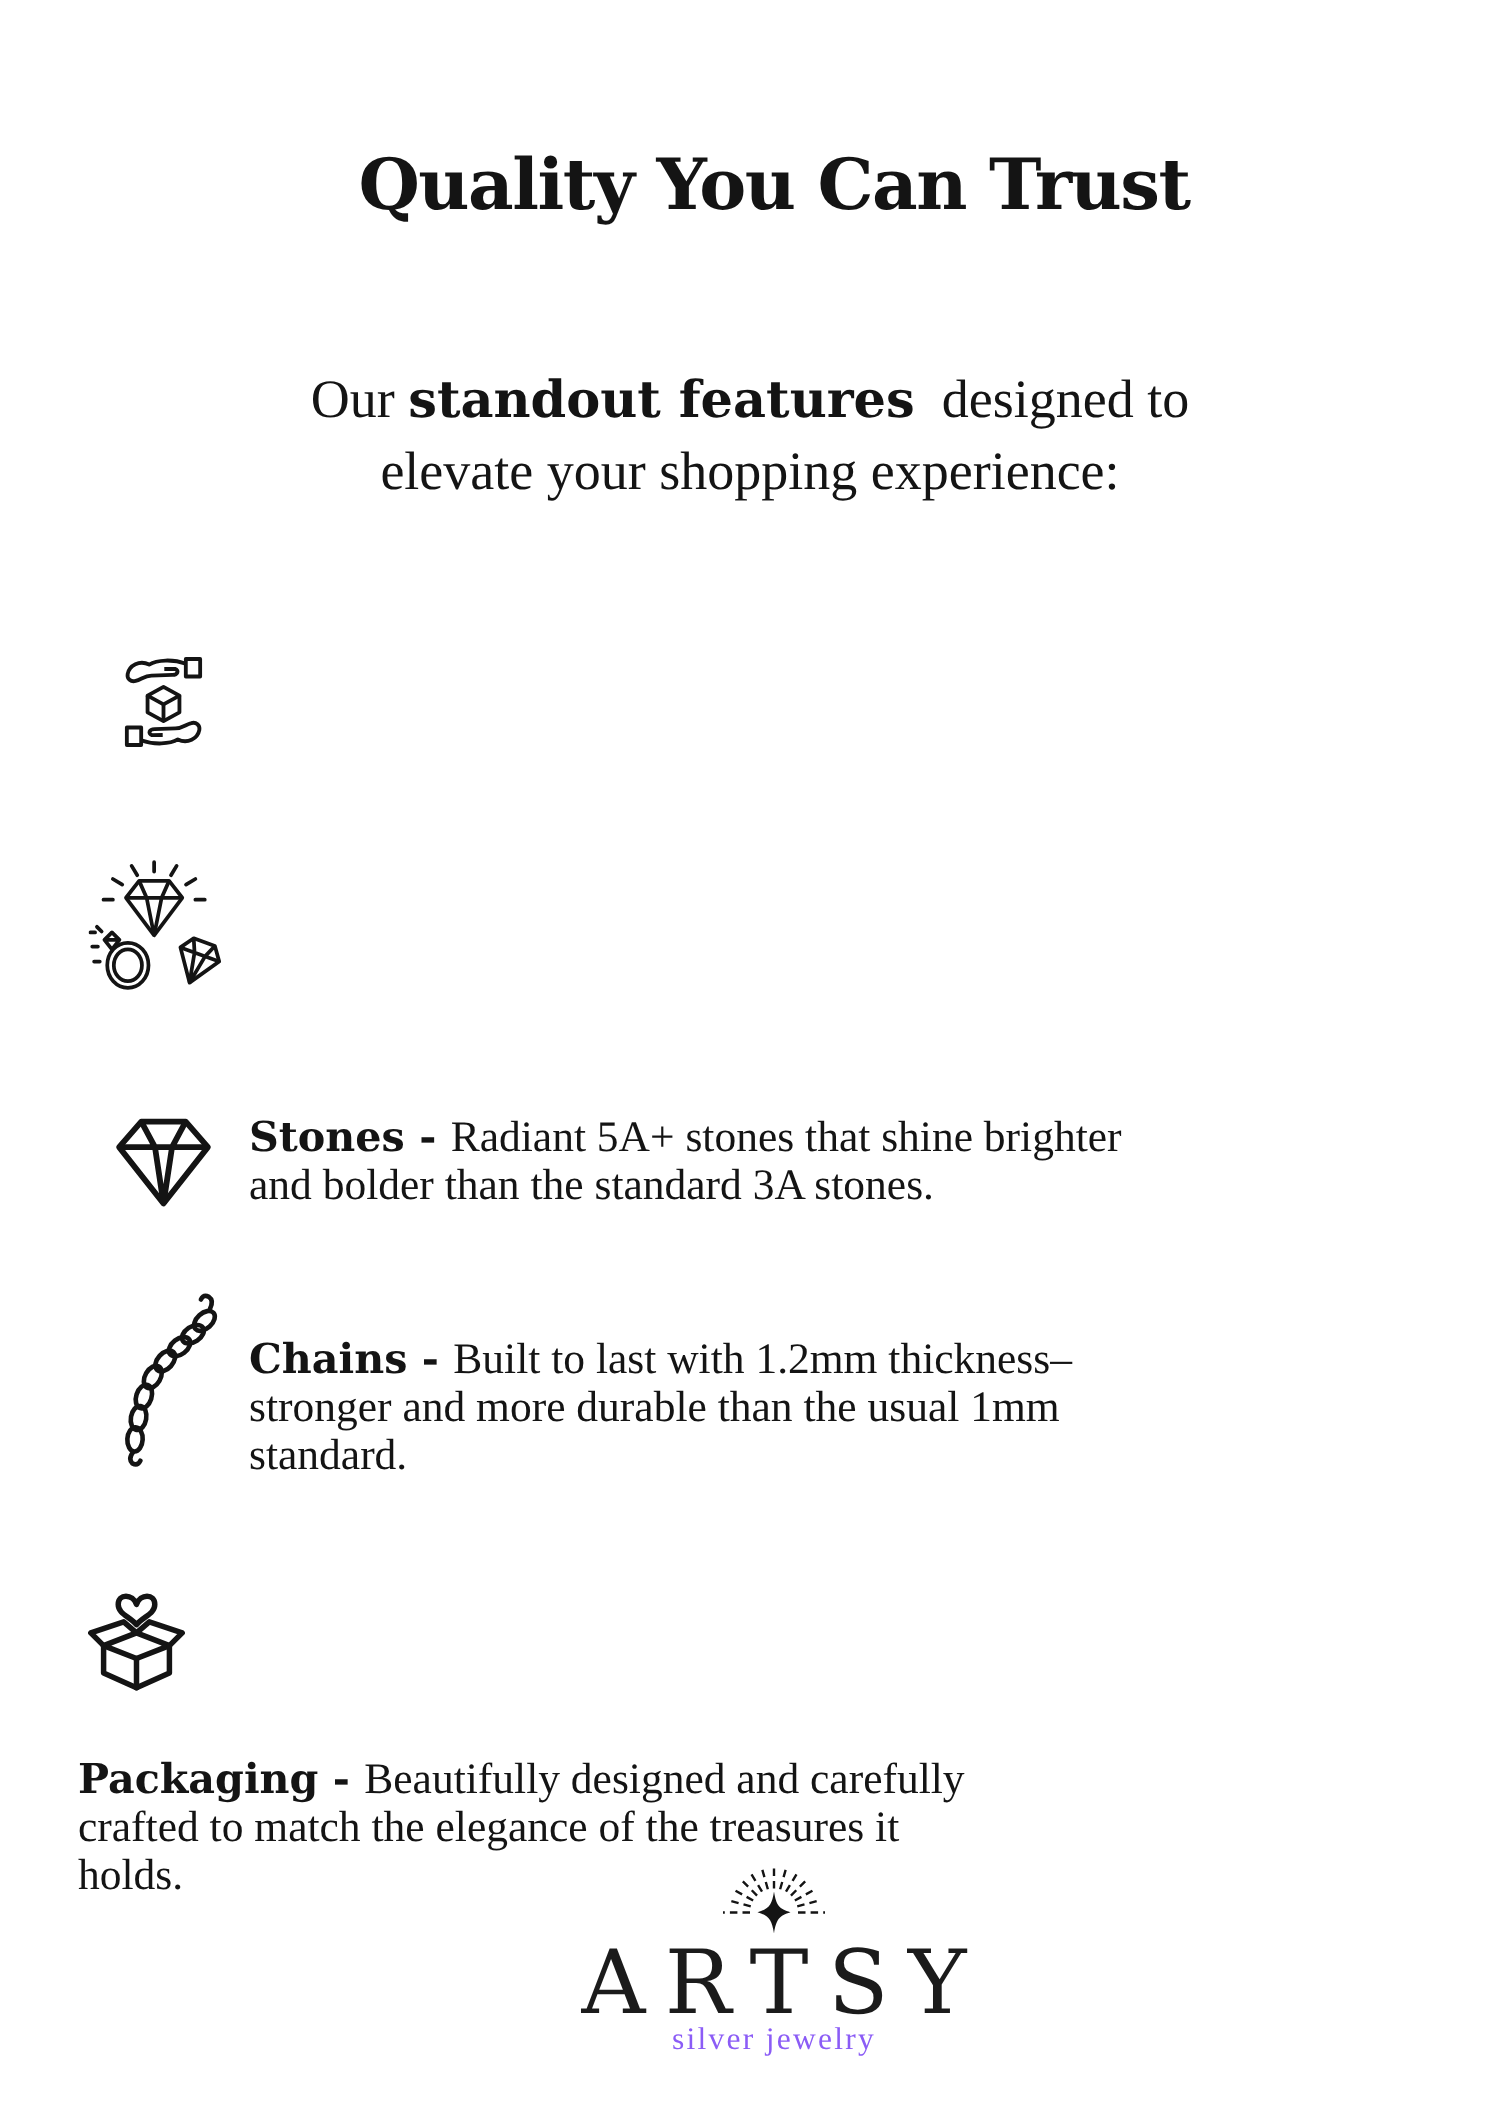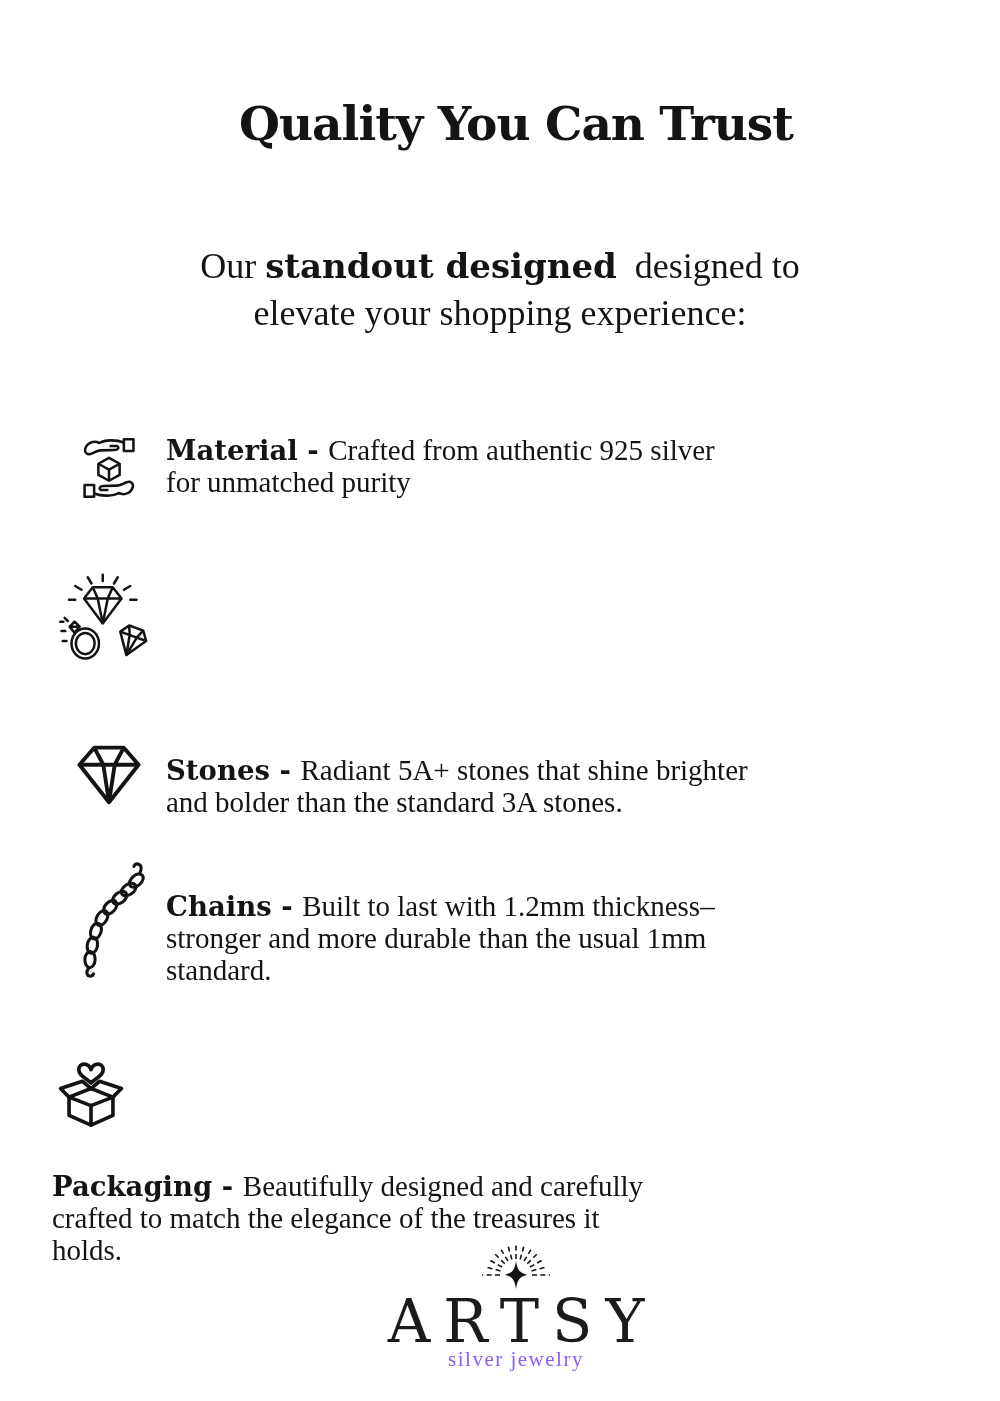--- a/index.html
+++ b/index.html
@@ -73,21 +73,21 @@
     font-size: 27.5px;
   }
   .desc { white-space: pre-wrap; }
 
   .row-material  { top: 428px; }
   .row-material  .feature-text { margin-top: 6px; }
   .row-material  .icon-box svg { margin-top: 6px; }
   .row-plating   { top: 566px; }
   .row-plating   .feature-text { margin-top: 10px; }
   .row-stones    { top: 734px; }
-  .row-stones    .feature-text { margin-top: 20px; }
+  .row-stones    .feature-text { margin-top: 8px; }
   .row-stones    .icon-box svg { margin-top: 8px; }
   .row-chains    { top: 858px; }
   .row-chains    .feature-text { margin-top: 32px; }
   .row-packaging { top: 1046px; flex-direction: column; }
   .row-packaging .feature-text { margin-top: 10px; }
   .row-packaging .icon-box svg { margin-top: 6px; }
 
   .logo {
     position: absolute;
     top: 1232px;
@@ -114,37 +114,35 @@
     text-align: center;
   }
 </style>
 </head>
 <body>
 
 <div class="page">
 
   <h1 class="title">Quality You Can Trust</h1>
 
-  <p class="subtitle"><span>Our </span><strong>standout designed</strong><span>  designed to
+  <p class="subtitle"><span>Our </span><strong>standout features</strong><span>  designed to
 elevate your shopping experience:</span></p>
 
   <div class="feature row-material">
     <div class="icon-box">
       <svg width="68" height="68" viewBox="0 0 64 64" stroke-width="2.4">
         <rect x="46" y="5" width="9" height="11"></rect>
         <path d="M46 8 C38 5 28 5.5 23 8.5 C17 5.5 10.5 9 9.5 14.5 C9 17.5 11.5 19.6 14.5 18.8 C18 18 20 15.5 24.5 15.4 L37.5 15 C41 14.9 42 12.2 39.2 11.2 L32.5 11.3"></path>
         <path d="M32 22.5 L42 28 L32 33.5 L22 28 Z"></path>
         <path d="M22 28 V38.5 L32 44 L42 38.5 V28"></path>
         <path d="M32 33.5 V44"></path>
         <rect x="9" y="48" width="9" height="11"></rect>
         <path d="M18 56 C26 59 36 58.5 41 55.5 C47 58.5 53.5 55 54.5 49.5 C55 46.5 52.5 44.4 49.5 45.2 C46 46 44 48.5 39.5 48.6 L26.5 49 C23 49.1 22 51.8 24.8 52.8 L31.5 52.7"></path>
       </svg>
     </div>
-    <p class="feature-text"><strong class="feature-name">Material</strong><strong class="feature-name"> - </strong><span class="desc">Crafted from authentic 925 silver
-for unmatched purity</span></p>
   </div>
 
   <div class="feature row-plating">
     <div class="icon-box">
       <svg width="100" height="100" viewBox="0 0 80 80" stroke-width="2">
         <path d="M20 26 L27 17 H43 L50 26 L35 46 Z"></path>
         <path d="M20 26 H50 M27 17 L31 26 M43 17 L39 26 M31 26 L35 46 M39 26 L35 46"></path>
         <path d="M35 12 V7 M26 14 L23 9 M44 14 L47 9 M18 19 L13 16 M52 19 L57 16 M13 27 H8 M57 27 H62" stroke-linecap="round"></path>
         <ellipse cx="21" cy="62" rx="11" ry="12"></ellipse>
         <ellipse cx="21" cy="62" rx="7.5" ry="8.5"></ellipse>

